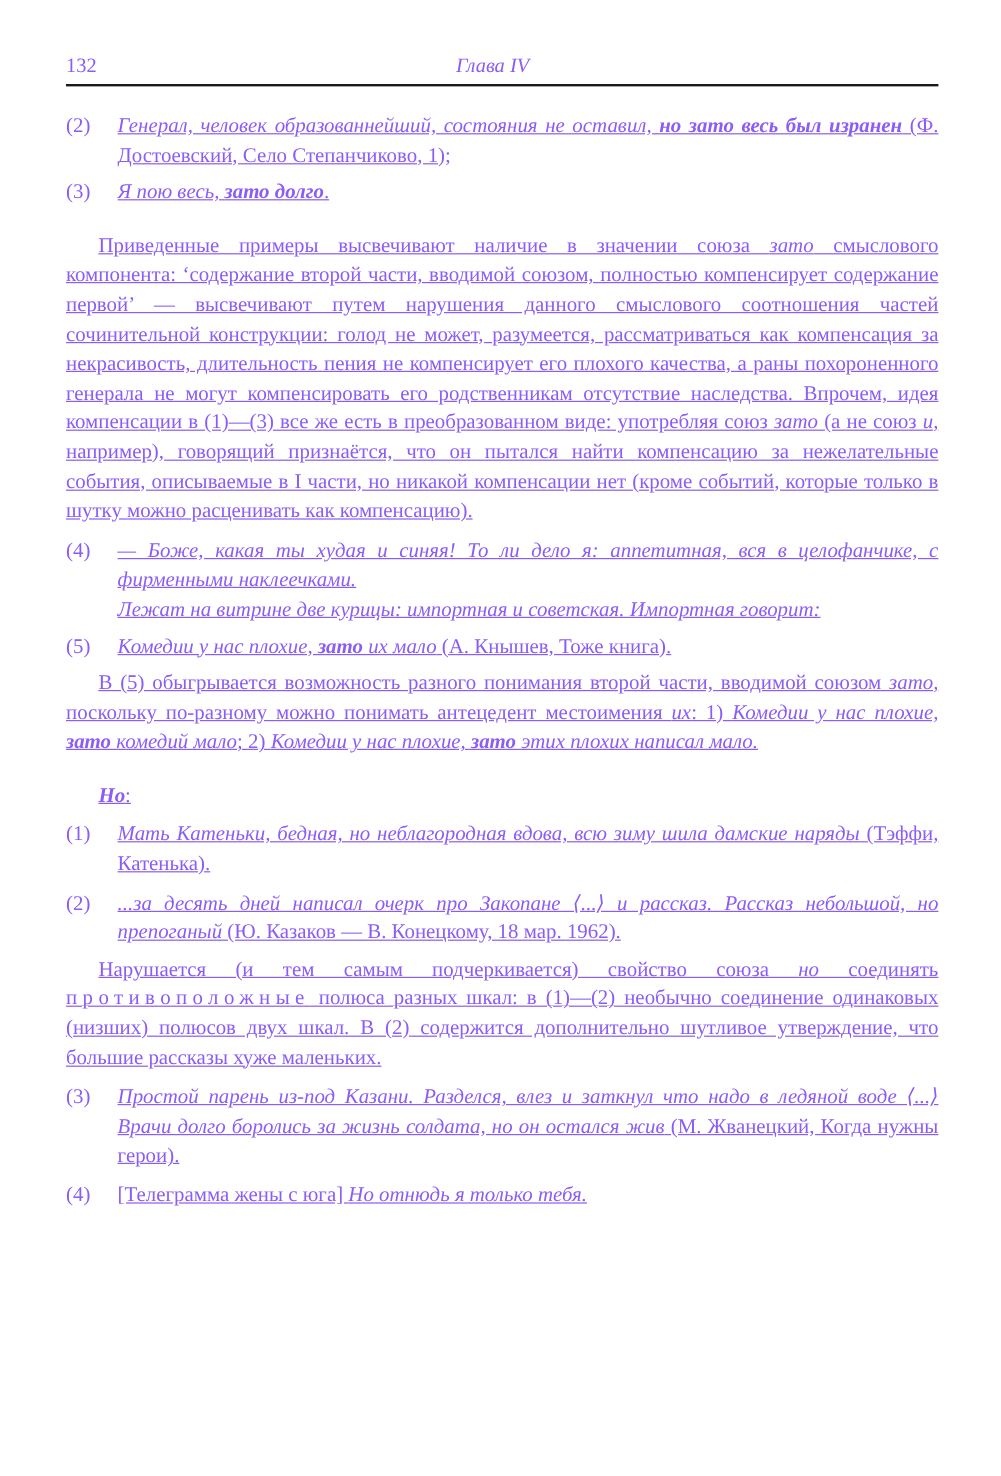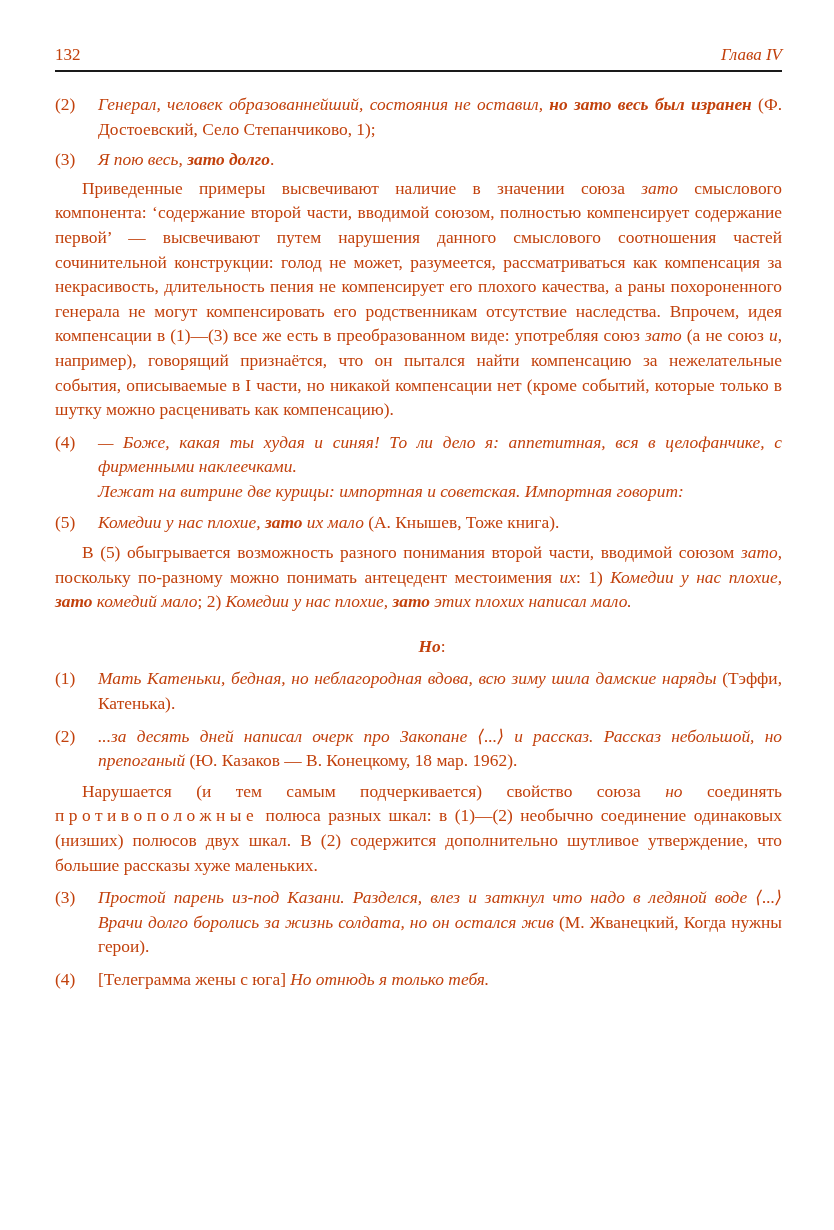--- a/index.html
+++ b/index.html
@@ -1,39 +1,39 @@
 <!DOCTYPE html>
 <html><head>
 <meta charset="utf-8">
 <style>
   html, body { margin: 0; padding: 0; background: #ffffff; }
   body { width: 834px; height: 1230px; position: relative; overflow: hidden; }
   .page {
     position: absolute; left: 55px; top: 44px; width: 727px;
     font-family: "Liberation Serif", "DejaVu Serif", serif;
-    color: #c2410c; font-size: 17.4px; line-height: 24.6px;
+    color: #8b5cf6; font-size: 17.4px; line-height: 24.6px; text-decoration: underline;
   }
   .header {
     position: relative; height: 26px; border-bottom: 2px solid #1a1a1a;
     font-size: 17px; line-height: 22px;
   }
   .header .pnum { position: absolute; left: 0; top: 0; }
-  .header .chap { position: absolute; left: 0; right: 0; top: 0; text-align: right; font-style: italic; }
+  .header .chap { position: absolute; left: 0; right: 16px; top: 0; text-align: center; font-style: italic; }
   .ex { position: relative; padding-left: 43px; margin: 0; text-align: justify; }
   .ex .num { position: absolute; left: 0; top: 0; font-style: normal; font-weight: normal; }
   .para { text-indent: 27px; text-align: justify; margin: 0; }
   i { font-style: italic; }
   b { font-weight: bold; }
   .sp { letter-spacing: 4.5px; }
-  .gap4 { margin-top: 4px; }
+  .gap4 { margin-top: 20px; }
   .gap6 { margin-top: 6px; }
   .gap8 { margin-top: 8px; }
   .gap20 { margin-top: 20px; }
   .dlg { display: block; }
-  .section { padding-left: 27px; font-weight: bold; font-style: italic; text-align: center; }
+  .section { padding-left: 27px; font-weight: bold; font-style: italic; }
 </style>
 </head>
 <body>
 
 <div class="page">
 
   <div class="header">
     <span class="pnum">132</span>
     <span class="chap">Глава IV</span>
   </div>

